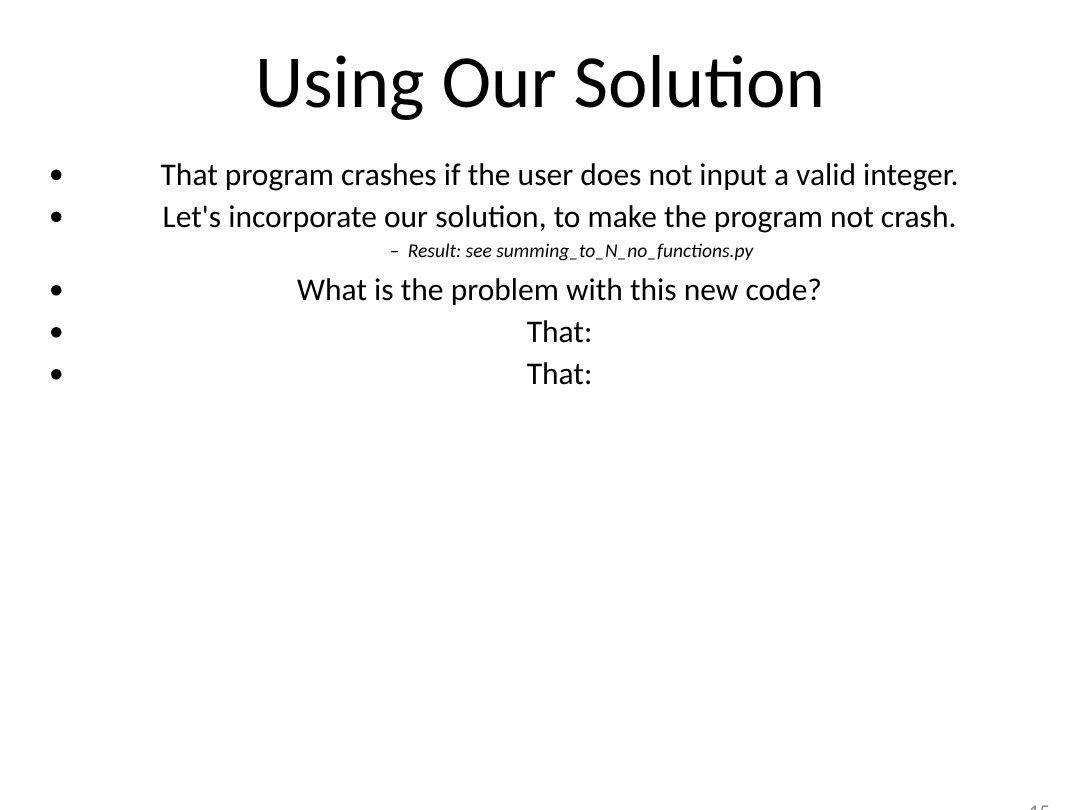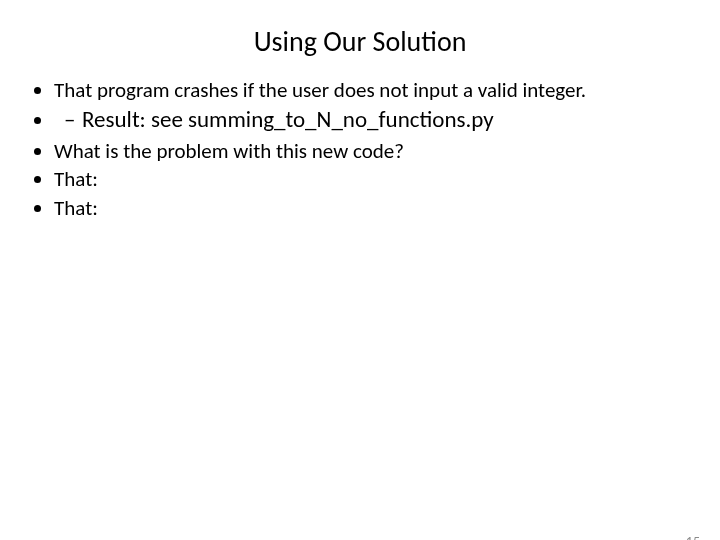--- a/index.html
+++ b/index.html
@@ -14,43 +14,45 @@
     overflow: hidden;
   }
   .slide {
     width: 720px;
     height: 540px;
     position: relative;
     box-sizing: border-box;
   }
   .title {
     text-align: center;
-    font-size: 28px;
+    font-size: 50px;
     font-weight: 400;
     margin-top: 24px;
     margin-bottom: 18px;
   }
   .body {
     padding: 0 28px 0 28px;
+    text-align: center;
   }
   ul.level1 {
     list-style: disc;
     margin: 0;
     padding-left: 26px;
     font-size: 21px;
     line-height: 1.25;
   }
   ul.level1 > li {
     margin: 2px 0;
   }
   ul.level2 {
     list-style: none;
     margin: 2px 0 4px 0;
     padding-left: 28px;
-    font-size: 23px;
+    font-size: 13px;
+    font-style: italic;
   }
   ul.level2 > li::before {
     content: "–";
     display: inline-block;
     width: 18px;
     margin-left: -18px;
   }
   ul.level2 > li {
     margin: 2px 0;
   }
@@ -67,20 +69,21 @@
 <body>
 
 <div class="slide">
 
   <div class="title">Using Our Solution</div>
 
   <div class="body">
     <ul class="level1">
       <li>That program crashes if the user does not input a valid integer.</li>
       <li>
+        <span>Let's incorporate our solution, to make the program not crash.</span>
         <ul class="level2">
           <li>Result: see summing_to_N_no_functions.py</li>
         </ul>
       </li>
       <li class="bold">What is the problem with this new code?</li>
       <li>
         <span>That:</span>
       </li>
       <li>
         <span>That:</span>

